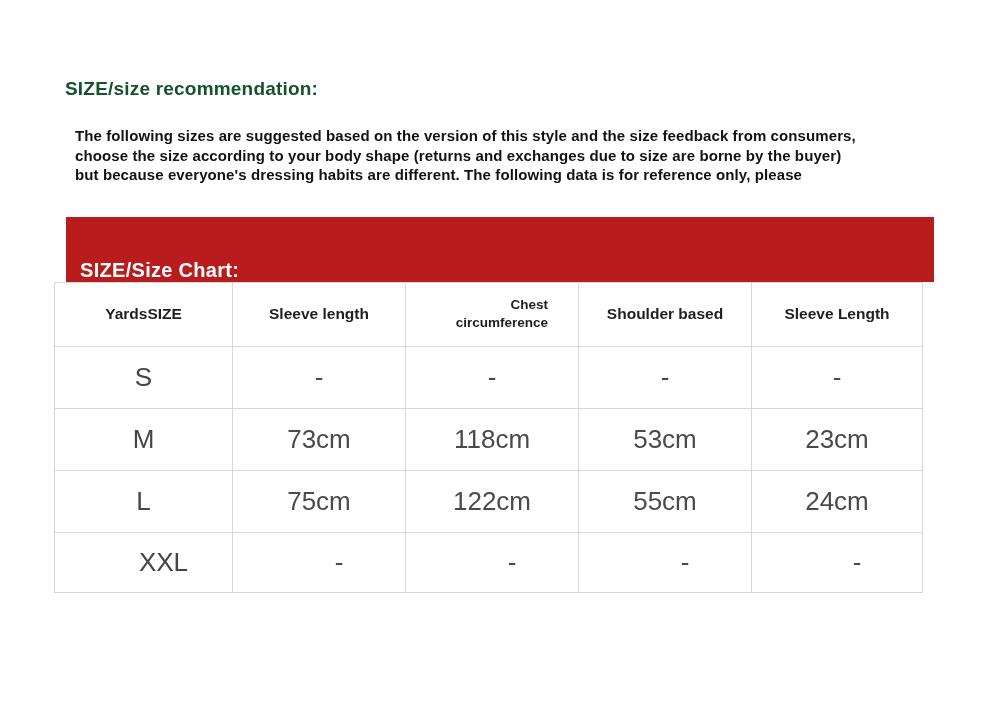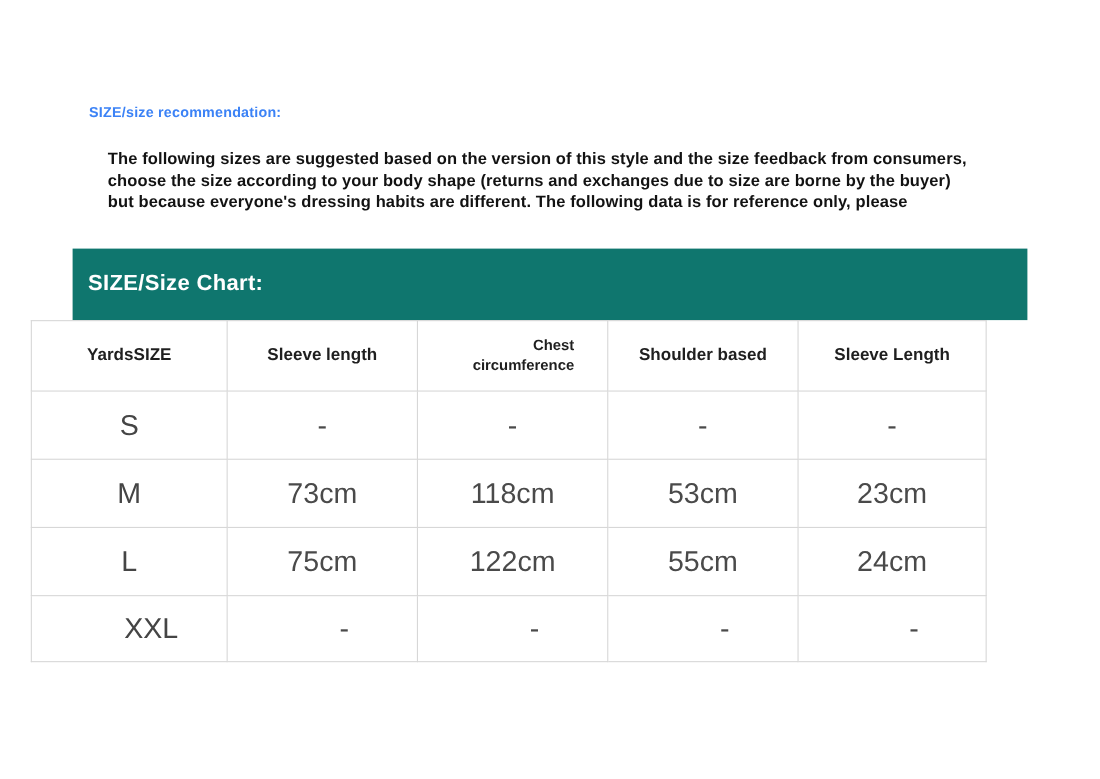--- a/index.html
+++ b/index.html
@@ -6,45 +6,45 @@
   body {
     width:1000px; height:708px;
     background:#ffffff;
     font-family:"Liberation Sans", sans-serif;
     color:#111111;
     overflow:hidden;
   }
   .page { width:1000px; height:708px; position:relative; }
 
   .heading {
-    margin:16px; padding:78px 0 0 65px;
-    font-size:13px; font-weight:bold; color:#3b82f6;
+    margin:0; padding:78px 0 0 65px;
+    font-size:19px; font-weight:bold; color:#14532d;
     letter-spacing:0.2px;
   }
   .intro {
-    margin:26px 60px 0 98px;
+    margin:26px 60px 0 75px;
     width:875px;
     font-size:15px; font-weight:bold; color:#121212;
     line-height:19.5px;
     letter-spacing:0.1px;
   }
 
   .chart-title-bar {
     margin:32px 0 0 66px;
     width:868px; height:65px;
     display:flex; align-items:center;
     box-sizing:border-box;
     padding-left:14px;
   }
   .chart-title-bar .title-text {
     color:#ffffff; font-size:20px; font-weight:bold; letter-spacing:0.3px;
   }
 
   table.size-table {
-    margin-left:28px;
+    margin-left:54px;
     width:868px;
     border-collapse:collapse;
     table-layout:fixed;
   }
   .size-table th, .size-table td {
     border:1px solid #d7d7d7;
     text-align:center;
     vertical-align:middle;
     box-sizing:border-box;
     padding:0;
@@ -79,21 +79,21 @@
 <div class="page">
 
   <h1 class="heading">SIZE/size recommendation:</h1>
 
   <div class="intro">
     <div>The following sizes are suggested based on the version of this style and the size feedback from consumers,</div>
     <div>choose the size according to your body shape (returns and exchanges due to size are borne by the buyer)</div>
     <div>but because everyone's dressing habits are different. The following data is for reference only, please</div>
   </div>
 
-  <div class="chart-title-bar" style="background: #0f766e;">
+  <div class="chart-title-bar" style="background: #b91c1c; align-items: flex-end;">
     <span class="title-text">SIZE/Size Chart:</span>
   </div>
 
   <table class="size-table">
     <colgroup>
       <col style="width:178px">
       <col style="width:173px">
       <col style="width:173px">
       <col style="width:173px">
       <col style="width:171px">

